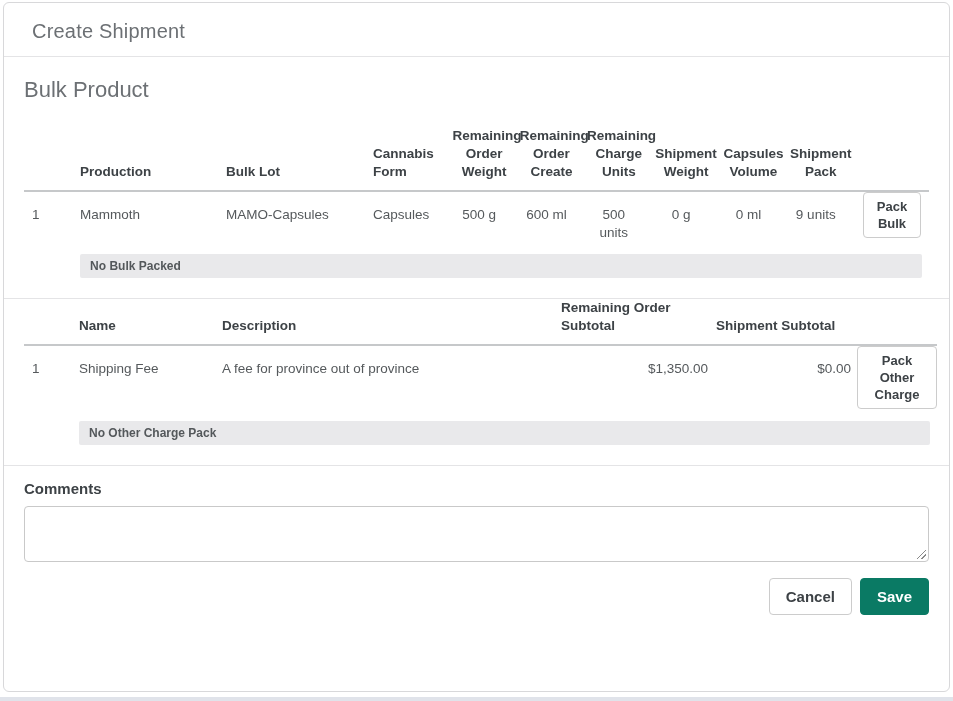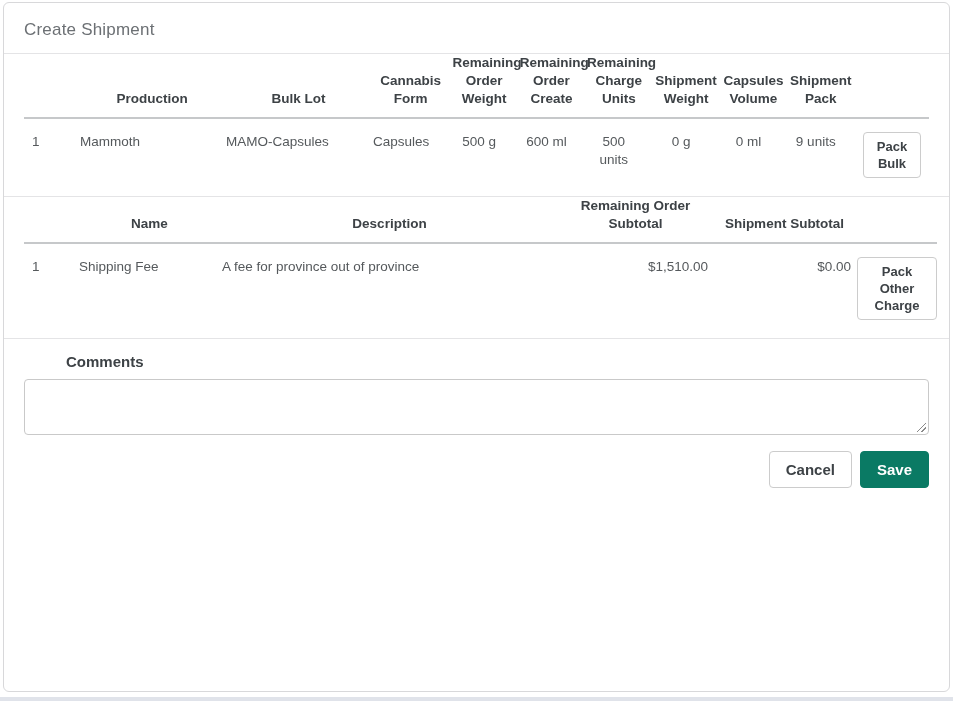--- a/index.html
+++ b/index.html
@@ -14,55 +14,55 @@
     --btn-border:#cccccc;
   }
   *{box-sizing:border-box;margin:0;padding:0;}
   html,body{width:953px;height:701px;overflow:hidden;background:#ffffff;
     font-family:"Liberation Sans","DejaVu Sans",sans-serif;color:var(--body-text);}
   .card{
     position:absolute;left:3px;top:2px;width:947px;height:690px;
     background:#fff;border:1px solid var(--card-border);border-radius:6px;
   }
   .card-header{padding:17px 20px 13px;border-bottom:1px solid var(--divider);}
-  .page-title{font-size:17px;font-weight:400;color:var(--title-text);letter-spacing:.2px;}
+  .page-title{font-size:20px;font-weight:400;color:var(--title-text);letter-spacing:.2px;margin-left:8px;}
   .card-body{padding:0 20px;}
   .section-title{font-size:22px;font-weight:400;color:var(--title-text);margin:20px 0 24px;}
   table{width:100%;border-collapse:collapse;table-layout:fixed;font-size:13.5px;}
   col.c-idx{width:55px;} col.c-name{width:143px;} col.c-lot{width:144px;}
   col.c-form{width:76px;} col.c-num{width:66px;} col.c-act{width:73px;}
   col.c-desc{width:337px;} col.c-sub1{width:155px;} col.c-sub2{width:143px;} col.c-act2{width:80px;}
   thead th{
     font-size:13.5px;font-weight:bold;color:var(--header-text);
     vertical-align:bottom;padding:0 2px 9px;line-height:18px;
     border-bottom:2px solid var(--th-border);
   }
-  th.left{text-align:center;padding-left:0;}
+  th.left{text-align:left;padding-left:0;}
   th.num{text-align:center;}
-  th.rgt{text-align:center;padding-right:4px;}
+  th.rgt{text-align:left;padding-right:4px;}
   tbody td{vertical-align:top;padding-top:14px;line-height:18px;color:var(--body-text);}
   td.idx{padding-left:8px;}
   td.num{text-align:center;padding-right:12px;padding-left:2px;}
   td.rgt{text-align:right;padding-right:6px;}
-  td.act{text-align:right;padding-right:8px;padding-top:13px;}
+  td.act{text-align:right;padding-right:8px;padding-top:0;}
   .pack-btn{
     display:inline-block;background:#fff;border:1px solid var(--btn-border);border-radius:4px;
     font-family:inherit;font-size:13px;font-weight:bold;color:var(--header-text);
     padding:5px 6px;line-height:17px;text-align:center;cursor:pointer;
   }
   .pack-btn.bulk{width:58px;}
   .pack-btn.other{width:80px;}
   td.banner-cell{padding-top:12px;padding-bottom:2px;}
   .banner{
     background:var(--banner-bg);color:#54585b;font-size:12px;font-weight:bold;
     padding:6px 10px;border-radius:2px;margin-right:7px;line-height:12px;height:24px;
   }
   .hr{border:none;border-top:1px solid var(--divider);margin:18px -20px 0;}
   .comments{margin-top:14px;}
-  .comments-label{font-size:15px;font-weight:bold;color:var(--header-text);margin-left:42px;}
+  .comments-label{font-size:15px;font-weight:bold;color:var(--header-text);}
   .textarea-wrap{position:relative;margin-top:9px;}
   textarea{
     width:100%;height:56px;border:1px solid #c9c9c9;border-radius:4px;resize:none;
     font-family:inherit;font-size:14px;color:var(--body-text);padding:6px 8px;display:block;
   }
   .resize-handle{
     position:absolute;right:3px;bottom:3px;width:9px;height:9px;pointer-events:none;
     background:
       linear-gradient(135deg,transparent 0 45%,#8a8a8a 45% 55%,transparent 55% 100%),
       linear-gradient(135deg,transparent 0 72%,#8a8a8a 72% 82%,transparent 82% 100%);
@@ -80,20 +80,21 @@
 <body>
 
 <div class="card">
   <div class="card-header">
     <h1 class="page-title">Create Shipment</h1>
   </div>
 
   <div class="card-body">
 
     <section>
+      <h2 class="section-title">Bulk Product</h2>
 
       <table>
         <colgroup>
           <col class="c-idx">
             <col class="c-name">
             <col class="c-lot">
             <col class="c-form">
           <col class="c-num">
             <col class="c-num">
             <col class="c-num">
@@ -126,20 +127,26 @@
             <td class="num">500 g</td>
             <td class="num">600 ml</td>
             <td class="num">500 units</td>
             <td class="num">0 g</td>
             <td class="num">0 ml</td>
             <td class="num">9 units</td>
             <td class="act">
               <button class="pack-btn bulk">Pack Bulk</button>
             </td>
           </tr>
+          <tr>
+            <td class="banner-cell"></td>
+            <td class="banner-cell" colspan="10">
+              <div class="banner">No Bulk Packed</div>
+            </td>
+          </tr>
         </tbody>
       </table>
     </section>
 
     <hr class="hr">
 
     <section>
 
       <table>
         <colgroup>
@@ -158,24 +165,30 @@
             <th class="rgt">Remaining Order Subtotal</th>
             <th class="rgt">Shipment Subtotal</th>
             <th></th>
           </tr>
         </thead>
         <tbody>
           <tr>
             <td class="idx">1</td>
             <td>Shipping Fee</td>
             <td>A fee for province out of province</td>
-            <td class="rgt">$1,510.00</td>
+            <td class="rgt">$1,350.00</td>
             <td class="rgt">$0.00</td>
             <td class="act">
               <button class="pack-btn other">Pack Other Charge</button>
+            </td>
+          </tr>
+          <tr>
+            <td class="banner-cell"></td>
+            <td class="banner-cell" colspan="5">
+              <div class="banner">No Other Charge Pack</div>
             </td>
           </tr>
         </tbody>
       </table>
     </section>
 
     <hr class="hr">
 
     <section class="comments">
       <div class="comments-label">Comments</div>

